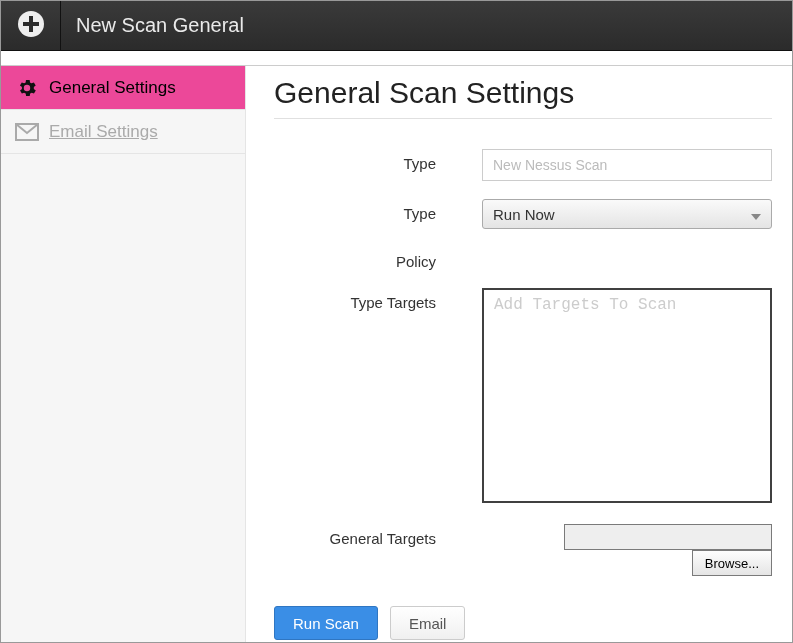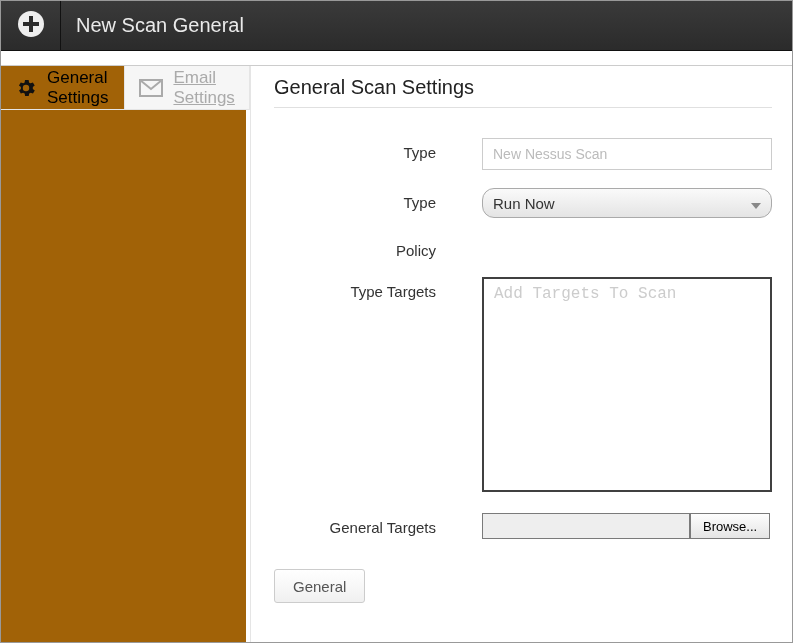--- a/index.html
+++ b/index.html
@@ -19,66 +19,66 @@
   }
   .topbar h1 {
     margin:0; padding-left:15px; color:#eaeaea; font-weight:normal; font-size:20px;
   }
   .body {
     flex:1; display:flex; min-height:0;
     border-top:1px solid #ccc; margin-top:14px;
   }
   .sidebar {
     width:245px; flex:none;
-    background:#a16207;
-    display:flex; flex-direction:row;
+    background:#ec4899;
+    display:flex; flex-direction:column;
   }
   .nav-item {
     height:44px; display:flex; align-items:center; gap:10px;
     padding:0 14px; font-size:17px; cursor:pointer;
     border-bottom:1px solid #e5e5e5;
   }
   .nav-item.active { color:#000; }
   .nav-item.inactive { color:#aaa; background:#f6f6f6; }
   .nav-item .icon { width:24px; display:flex; align-items:center; justify-content:center; }
   .sidebar-fill { flex:1; background:#f6f6f6; border-right:1px solid #e5e5e5;}
   .nav-item.inactive { border-right:1px solid #e5e5e5;text-decoration:underline; }
   .nav-item.active { border-right:1px solid #e5e5e5; }
   .main {
     flex:1; padding:10px 28px 20px 28px;
   }
   .main h2 {
-    margin:0 0 8px 0; font-weight:normal; font-size:20px; color:#222;
+    margin:0 0 8px 0; font-weight:normal; font-size:30px; color:#222;
   }
   .hr { height:1px; background:#e0e0e0; margin-bottom:30px; }
 
   .form-row { display:flex; margin-bottom:18px; }
   .form-row label {
     width:180px; text-align:right; padding-right:18px; font-size:15px; color:#333;
     padding-top:6px;
   }
   .form-row .control { flex:1;padding-left:28px; }
   .text-input {
     width:290px; height:32px; border:1px solid #ccc; padding:4px 10px;
     font-size:14px; color:#333;
   }
   .text-input::placeholder { color:#bbb; }
   .select {
-    width:290px; height:30px; border:1px solid #aaa; border-radius:12px;
+    width:290px; height:30px; border:1px solid #aaa; border-radius:3px;
     background:linear-gradient(#fafafa,#e4e4e4);
     display:flex; align-items:center; justify-content:space-between;
     padding:0 10px; cursor:pointer; font-size:15px; color:#333;
   }
   .select .chev { color:#888; }
   .textarea {
     width:290px; height:215px; border:2px solid #404040; padding:6px 10px;
     font-family: "Courier New", monospace; font-size:16px; resize:none;
   }
   .textarea::placeholder { color:#ccc; font-family:"Courier New", monospace; }
-  .upload-wrap { display:flex; align-items:center; }
+  .upload-wrap { display:flex; align-items:flex-end;flex-direction:column; }
   .upload-display {
     width:208px; height:26px; border:1px solid #7a7a7a; background:#eee; margin-right:0;
   }
   .browse-btn {
     height:26px; padding:0 12px; border:1px solid #7a7a7a;
     background:linear-gradient(#fdfdfd,#e5e5e5); cursor:pointer; font-size:13px;
   }
   .actions { margin-top:30px; display:flex; gap:12px; }
   .btn {
     height:34px; padding:0 18px; border-radius:3px; font-size:15px; cursor:pointer;
@@ -168,18 +168,19 @@
         <label>General Targets</label>
         <div class="control">
           <div class="upload-wrap">
             <div class="upload-display"></div>
             <button class="browse-btn">Browse...</button>
           </div>
         </div>
       </div>
 
       <div class="actions">
-        <button class="btn btn-secondary">General</button>
+        <button class="btn btn-primary">Run Scan</button>
+        <button class="btn btn-secondary">Email</button>
       </div>
 
     </div>
   </div>
 </div>
 
 </body></html>

